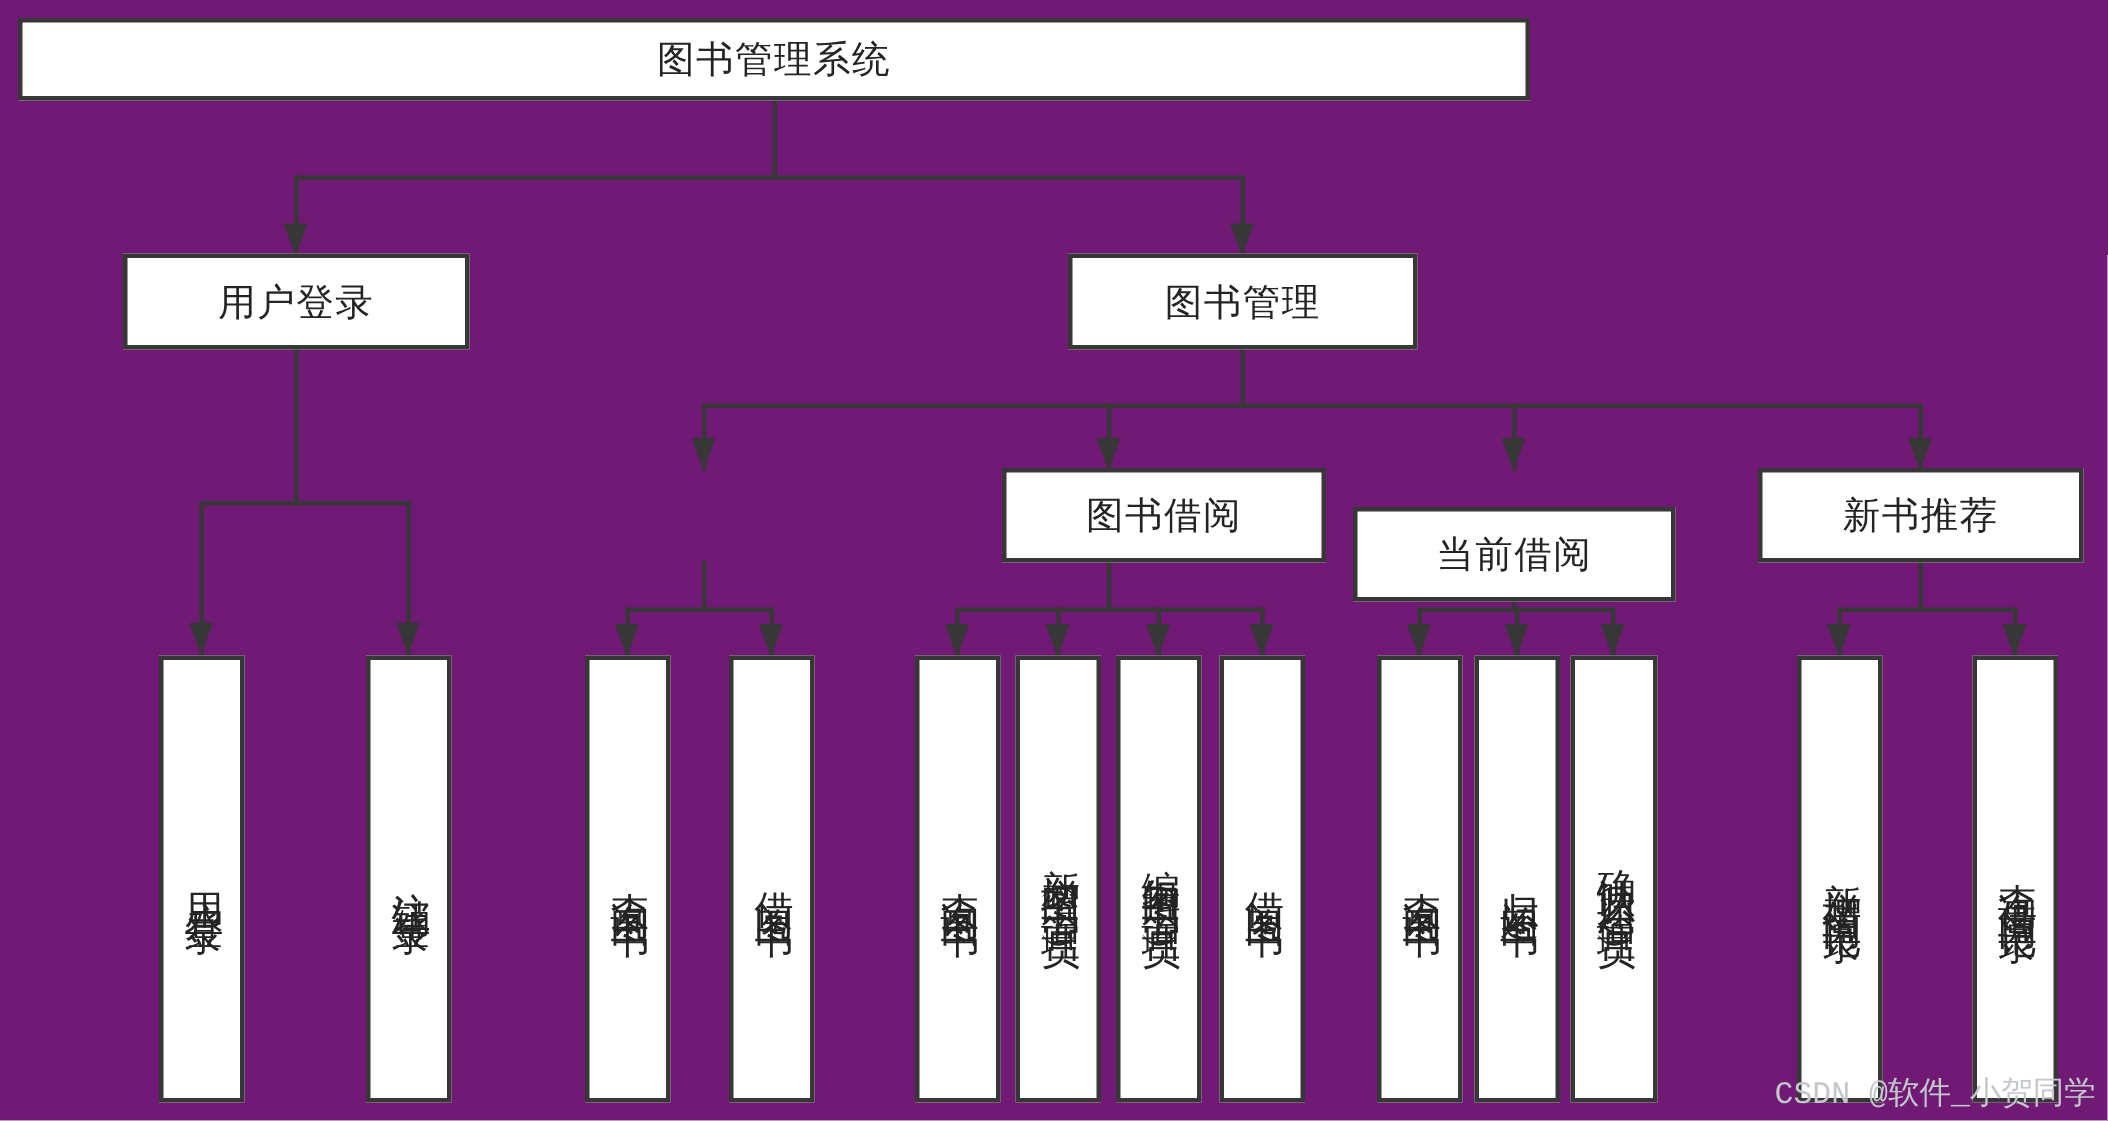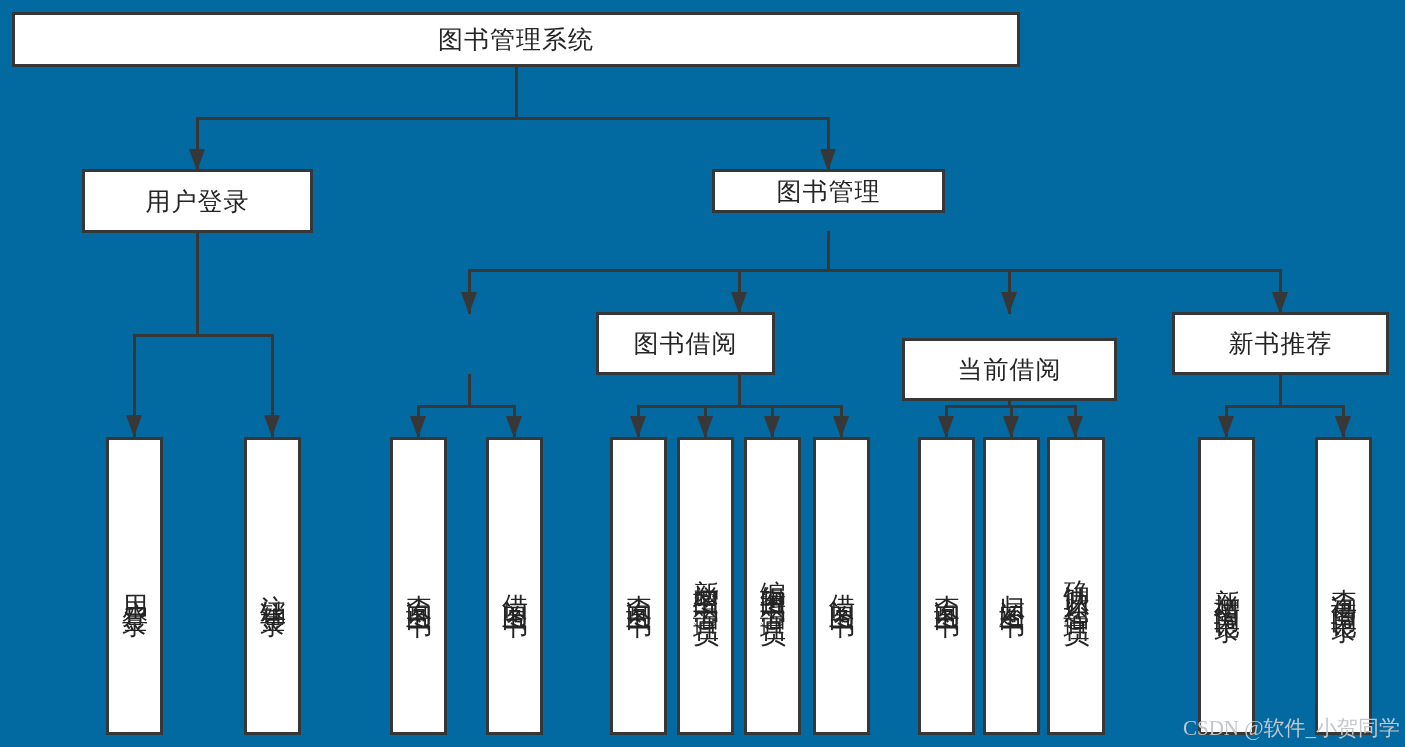--- a/index.html
+++ b/index.html
@@ -1,20 +1,20 @@
 <!DOCTYPE html>
 <html><head>
 <meta charset="utf-8">
 <style>
   html,body{margin:0;padding:0;background:#ffffff;}
   .canvas{
     position:relative;
     width:1405px;height:747px;
-    background:#0369a1;
-    font-family:Liberation Serif, serif;
+    background:#701a75;
+    font-family:Liberation Mono, monospace;
     overflow:hidden;
   }
   .box{
     position:absolute;
     background:#ffffff;
     border:3px solid #373737;
     box-sizing:border-box;
     display:flex;align-items:center;justify-content:center;
     color:#242424;
     font-size:25px;
@@ -46,23 +46,23 @@
   }
 </style>
 </head>
 <body>
 
 <div class="canvas">
 
   <div class="box" style="left:12px;top:12px;width:1008px;height:55px;">图书管理系统</div>
 
   <div class="box" style="left:82px;top:169px;width:231px;height:64px;">用户登录</div>
-  <div class="box" style="left:712px;top:169px;width:233px;height:44px;">图书管理</div>
+  <div class="box" style="left:712px;top:169px;width:233px;height:64px;">图书管理</div>
 
-  <div class="box" style="left:596px;top:312px;width:179px;height:63px;">图书借阅</div>
+  <div class="box" style="left:668px;top:312px;width:216px;height:63px;">图书借阅</div>
   <div class="box" style="left:902px;top:312px;width:215px;height:63px;margin-top:26px;">当前借阅</div>
   <div class="box" style="left:1172px;top:312px;width:217px;height:63px;">新书推荐</div>
 
   <div class="box vbox" style="left:106px;top:437px;width:57px;height:298px;">用户登录</div>
   <div class="box vbox" style="left:244px;top:437px;width:57px;height:298px;">注销登录</div>
 
   <div class="box vbox" style="left:390px;top:437px;width:57px;height:298px;">查询图书</div>
   <div class="box vbox" style="left:486px;top:437px;width:57px;height:298px;">借阅图书</div>
 
   <div class="box vbox" style="left:610px;top:437px;width:57px;height:298px;">查询图书</div>

